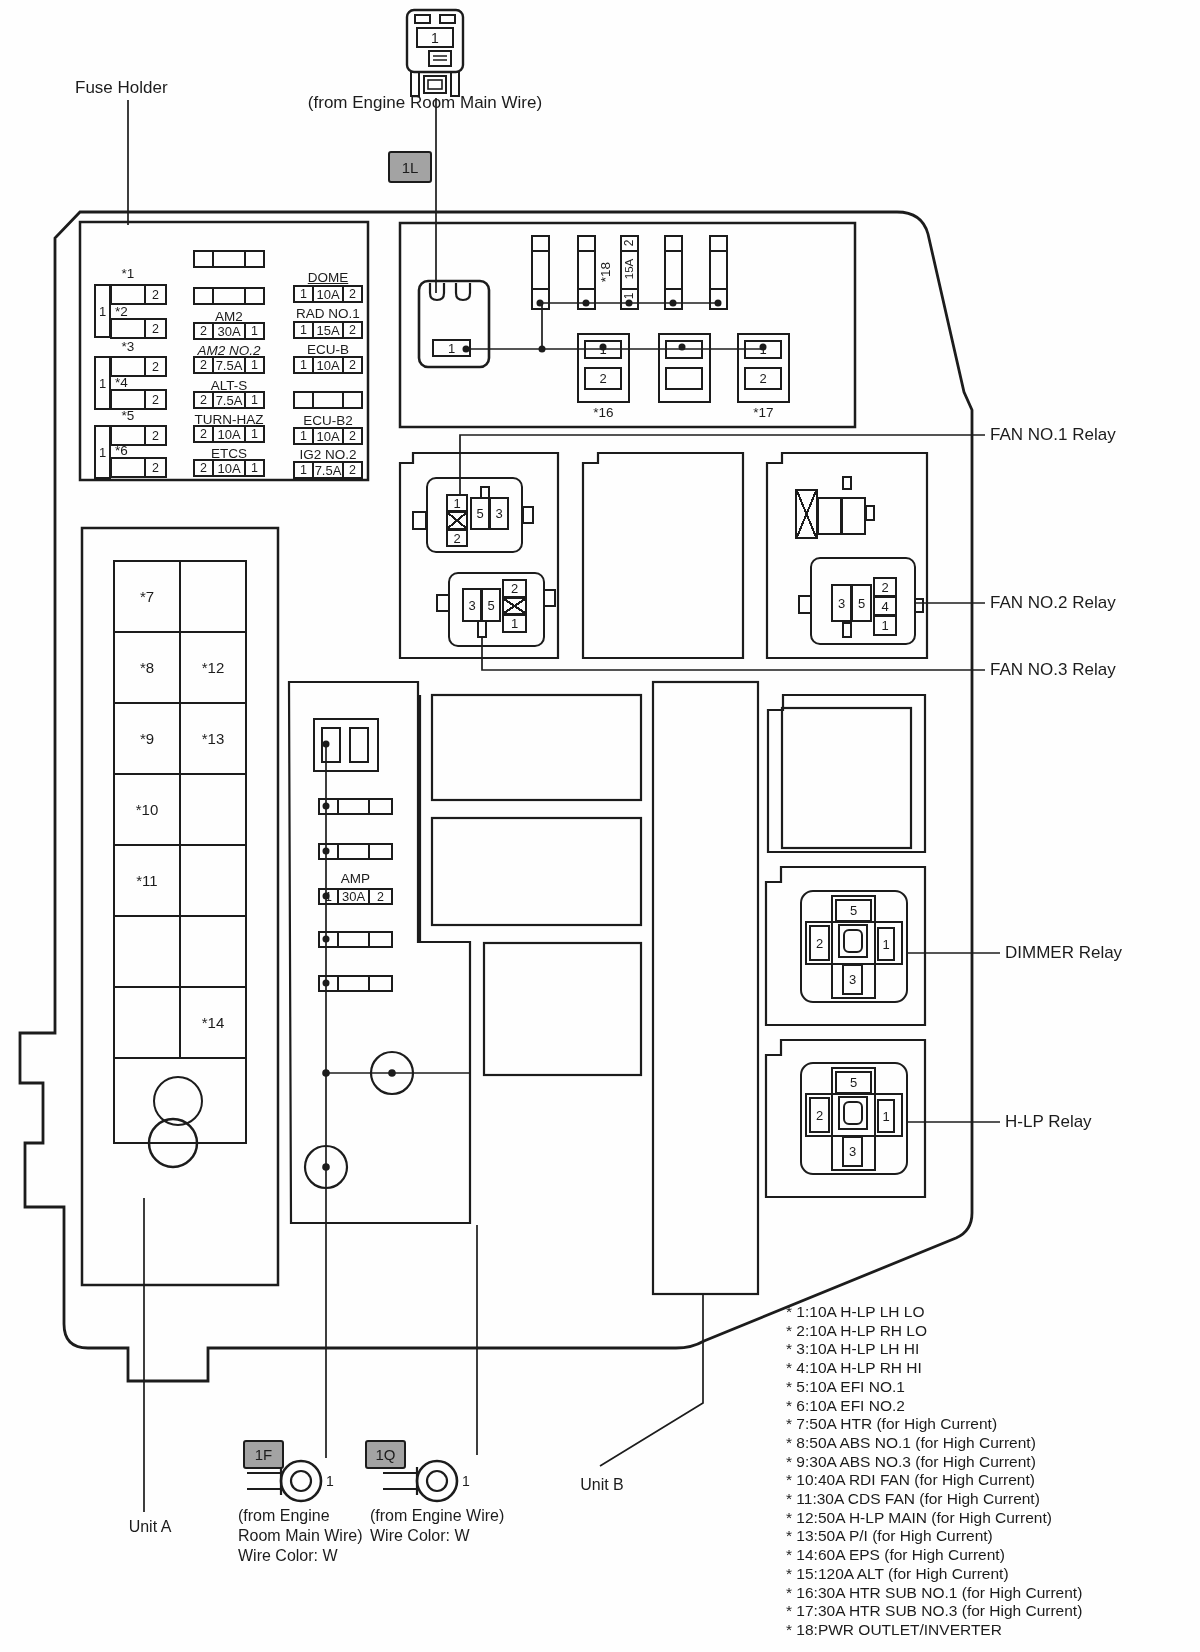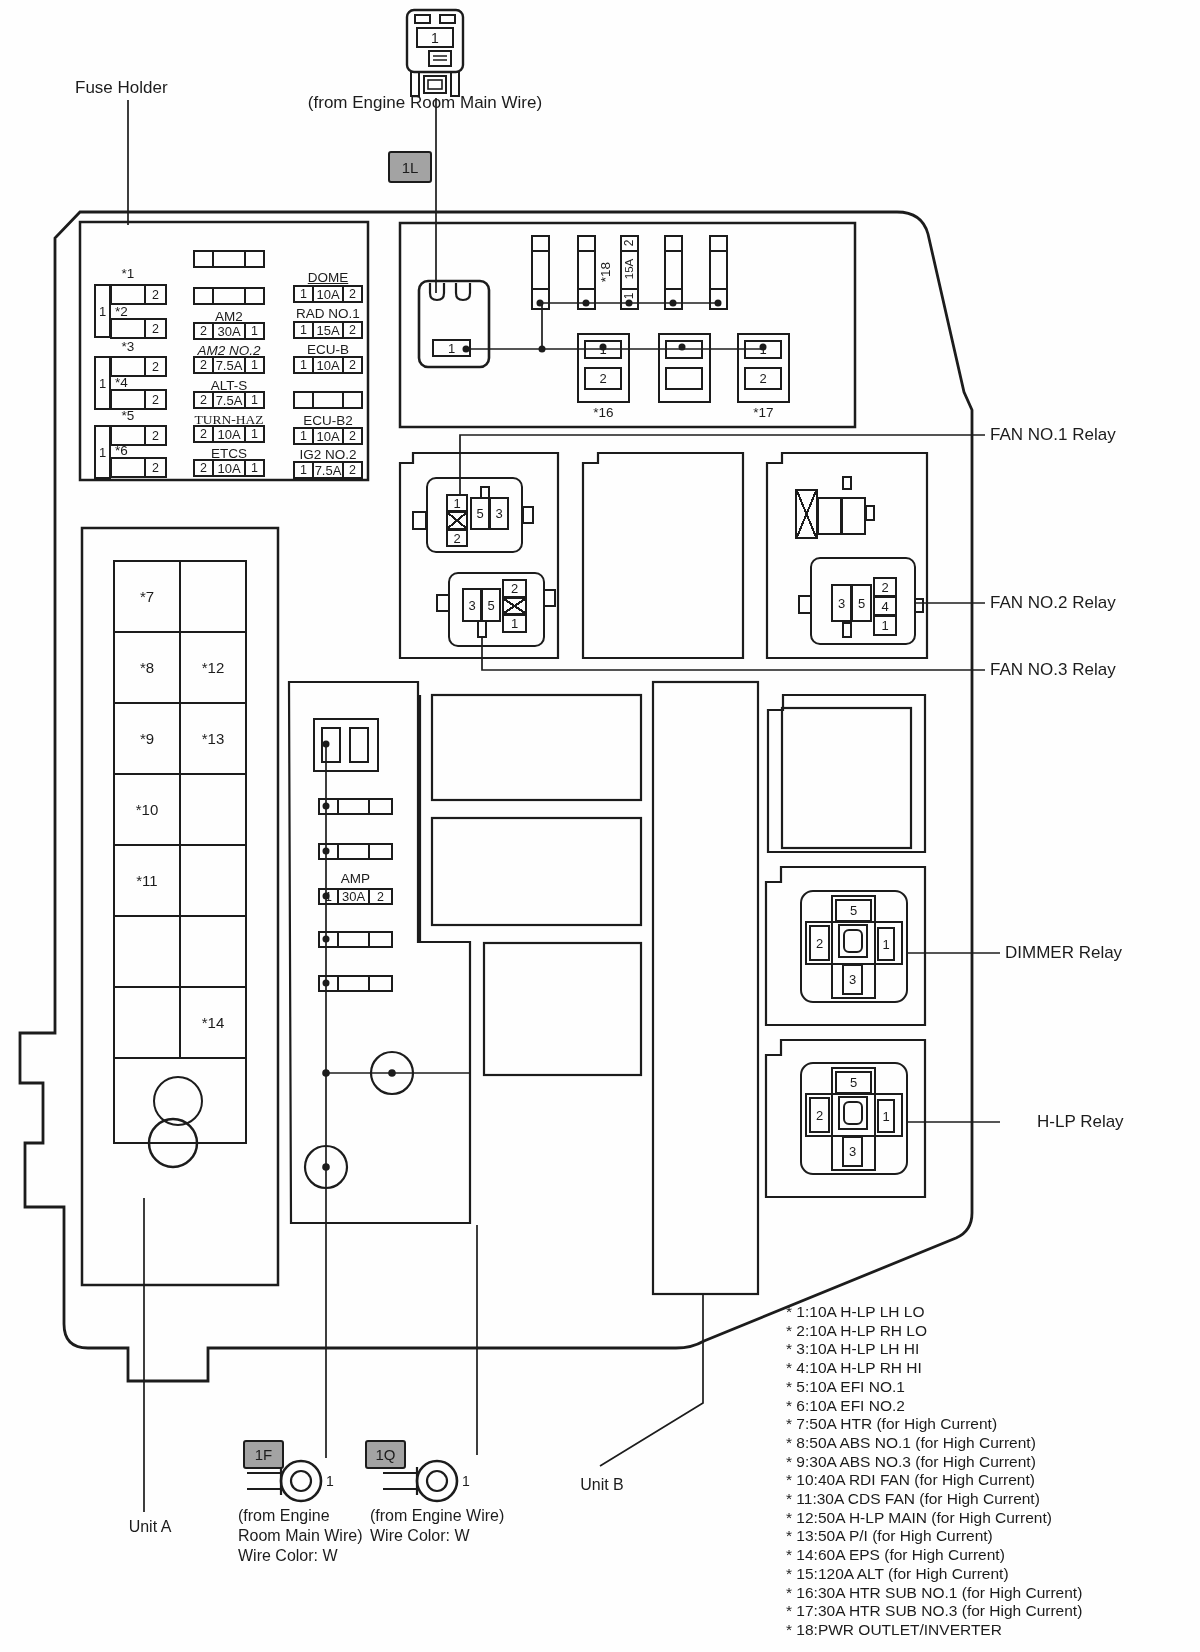--- a/index.html
+++ b/index.html
@@ -211,21 +211,21 @@
       <span class="fe">2</span>
       <span class="fm">7.5A</span>
       <span class="fe">1</span>
     </div>
   <div class="t flabel" style="left:193px;top:378px;width:72px;">ALT-S</div>
   <div class="fuse3" style="left:193px;top:391px;width:72px;height:18px;">
       <span class="fe">2</span>
       <span class="fm">7.5A</span>
       <span class="fe">1</span>
     </div>
-  <div class="t flabel" style="left:193px;top:412px;width:72px;font-family:Liberation Serif, serif;">TURN-HAZ</div>
+  <div class="t flabel" style="left:193px;top:412px;width:72px;">TURN-HAZ</div>
   <div class="fuse3" style="left:193px;top:425px;width:72px;height:18px;">
       <span class="fe">2</span>
       <span class="fm">10A</span>
       <span class="fe">1</span>
     </div>
   <div class="t flabel" style="left:193px;top:446px;width:72px;">ETCS</div>
   <div class="fuse3" style="left:193px;top:459px;width:72px;height:18px;">
       <span class="fe">2</span>
       <span class="fm">10A</span>
       <span class="fe">1</span>
@@ -338,21 +338,21 @@
   <div class="cell" style="left:831px;top:584px;width:21px;height:38px;">3</div>
   <div class="cell" style="left:851px;top:584px;width:21px;height:38px;">5</div>
   <div class="cell" style="left:873px;top:577px;width:24px;height:20px;">2</div>
   <div class="cell" style="left:873px;top:596px;width:24px;height:20px;">4</div>
   <div class="cell" style="left:873px;top:615px;width:24px;height:21px;">1</div>
 
   <div class="t lbl" style="left:990px;top:425px;">FAN NO.1 Relay</div>
   <div class="t lbl" style="left:990px;top:593px;">FAN NO.2 Relay</div>
   <div class="t lbl" style="left:990px;top:660px;">FAN NO.3 Relay</div>
   <div class="t lbl" style="left:1005px;top:943px;">DIMMER Relay</div>
-  <div class="t lbl" style="left:1005px;top:1112px;margin-left:32px;">H-LP Relay</div>
+  <div class="t lbl" style="left:1005px;top:1112px;">H-LP Relay</div>
 
   <div class="box" style="left:313px;top:718px;width:66px;height:54px;border-width:2.5px;"></div>
   <div class="cell" style="left:321px;top:727px;width:20px;height:36px;"></div>
   <div class="cell" style="left:349px;top:727px;width:20px;height:36px;"></div>
   <div class="fuse3" style="left:318px;top:798px;width:75px;height:17px;">
       <span class="fe"></span>
       <span class="fm"></span>
       <span class="fe" style="width:21px"></span>
     </div>
   <div class="fuse3" style="left:318px;top:843px;width:75px;height:17px;">

